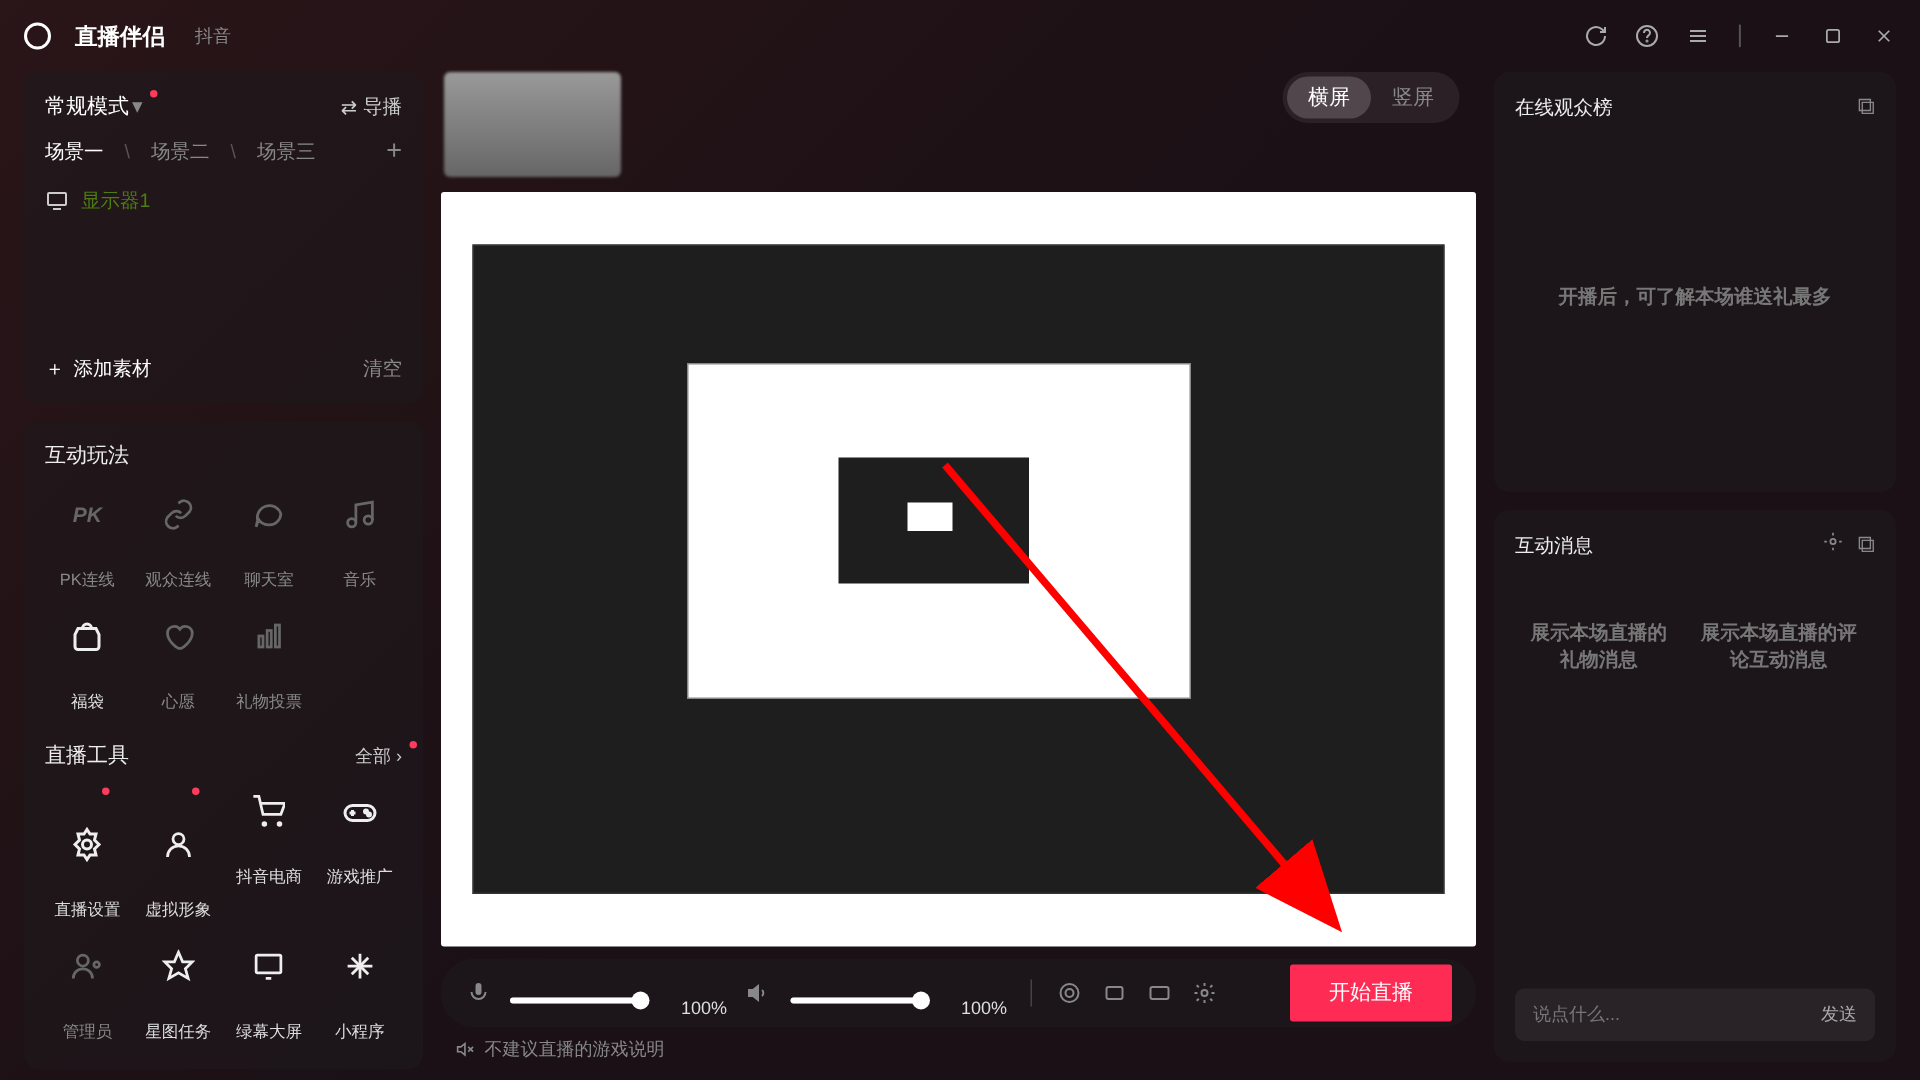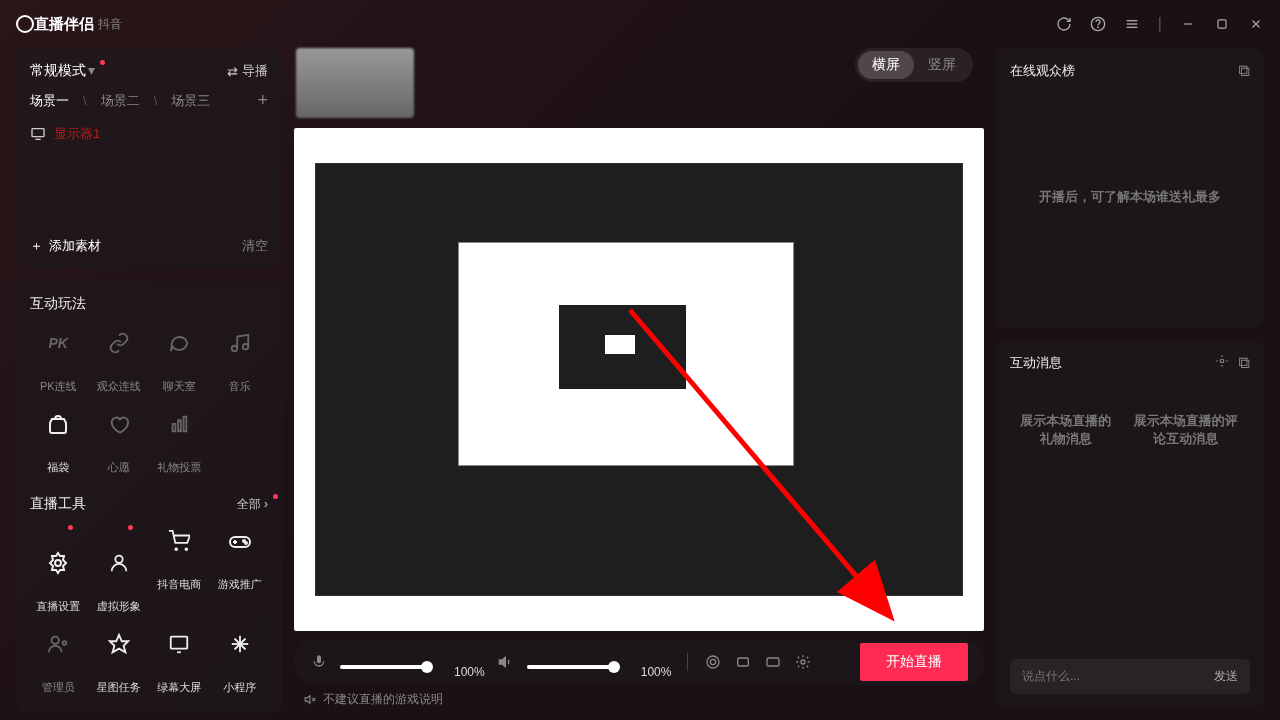--- a/index.html
+++ b/index.html
@@ -1,20 +1,20 @@
 <!DOCTYPE html>
 <html><head>
 <meta charset="utf-8">
 <style>
 * { margin: 0; padding: 0; box-sizing: border-box; font-family: "Microsoft YaHei", sans-serif; }
 body { background: linear-gradient(135deg, #2a1518 0%, #1a1015 50%, #1a1015 100%); color: #ccc; width: 1280px; height: 720px; overflow: hidden; position: relative; }
 
 
 .titlebar { height: 48px; display: flex; align-items: center; padding: 0 16px; gap: 12px; }
-.logo { display: flex; align-items: center; gap: 0; }
+.logo { display: flex; align-items: center; gap: 16px; }
 .logo-icon { width: 18px; height: 18px; border: 2px solid #fff; border-radius: 50%; }
 .logo-text { color: #fff; font-size: 15px; font-weight: 600; }
 .logo-sub { color: #888; font-size: 12px; margin-left: 4px; }
 .titlebar-right { margin-left: auto; display: flex; gap: 18px; align-items: center; }
 .tb-icon { width: 16px; height: 16px; cursor: pointer; color: #aaa; display:flex; align-items:center; justify-content:center; }
 
 
 .main { display: flex; height: calc(720px - 48px); padding: 0 16px 12px 16px; gap: 12px; }
 .left-col { width: 266px; display: flex; flex-direction: column; gap: 12px; }
 .mid-col { flex: 1; display: flex; flex-direction: column; position: relative; }
@@ -24,21 +24,21 @@
 
 
 .scene-head { display: flex; justify-content: space-between; align-items: flex-end; margin-bottom: 10px; }
 .mode-label { font-size: 14px; color: #fff; position: relative; }
 .red-dot::after { content:""; position:absolute; top:-2px; right:-10px; width:5px; height:5px; background:#ff3b5c; border-radius:50%; }
 .chev { margin-left: 2px; color:#888; }
 .guide-btn { font-size: 13px; color: #ccc; display:flex; align-items:center; gap:4px; }
 .scene-tabs { display: flex; gap: 14px; align-items: center; font-size: 13px; color: #888; margin-bottom:10px;}
 .scene-tabs .active { color: #fff; }
 .scene-add { margin-left:auto; color:#888; font-size:18px; cursor:pointer; }
-.source-row { display:flex; align-items:center; gap:8px; font-size:13px; color:#b91c1c; padding:4px 0;}
+.source-row { display:flex; align-items:center; gap:8px; font-size:13px; color:#4d7c0f; padding:4px 0;}
 .scene-bottom { display:flex; justify-content:space-between; align-items:center; margin-top:90px; font-size:13px;}
 .add-mat { display:flex; gap:6px; color:#fff; cursor:pointer; }
 .clear-btn { color:#888; cursor:pointer; }
 
 
 .sec-title { font-size:14px; color:#eee; margin-bottom:12px; }
 .grid4 { display:grid; grid-template-columns: repeat(4, 1fr); gap: 8px 4px; }
 .tool { display:flex; flex-direction:column; align-items:center; gap:22px; cursor:pointer; position:relative; padding:4px 0; }
 .tool-ic { width:28px; height:28px; display:flex; align-items:center; justify-content:center; color:#666; }
 .tool-ic.hl { color:#eee; }

